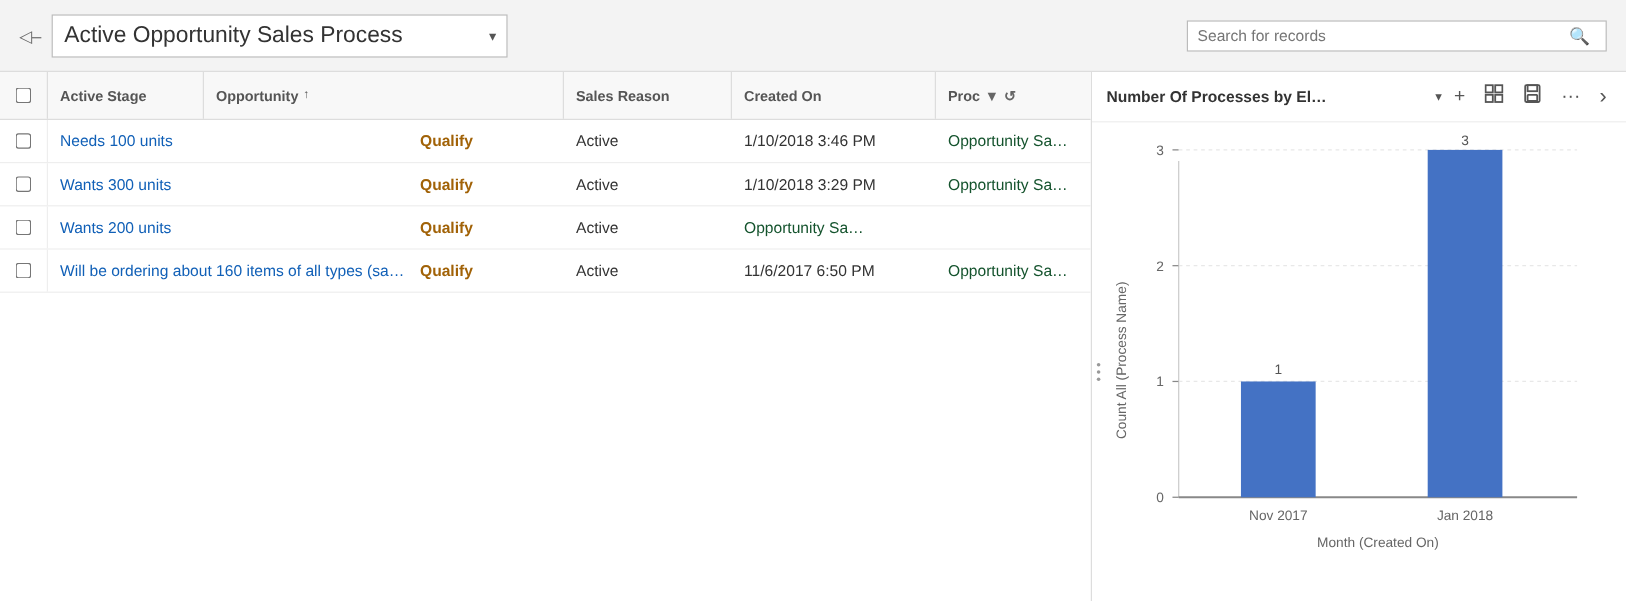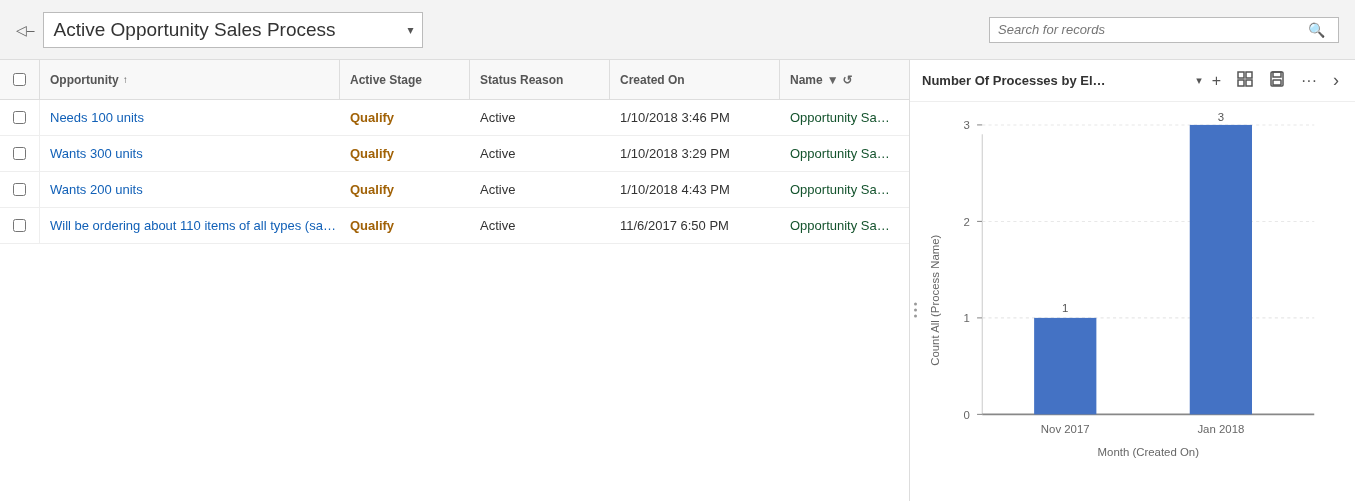--- a/index.html
+++ b/index.html
@@ -59,21 +59,20 @@
       padding: 4px 8px;
       min-width: 350px;
     }
     .search-input {
       border: none;
       outline: none;
       font-size: 13px;
       color: #000000;
       width: 310px;
       background: transparent;
-      font-style: italic;
     }
     .search-icon-btn {
       cursor: pointer;
       color: #555;
       font-size: 14px;
     }
 
     
     .main-content {
       display: flex;
@@ -278,35 +277,35 @@
 </div>
 
 <div class="main-content">
 
   <div class="table-section">
 
     <div class="table-header">
       <div class="th-checkbox">
         <input type="checkbox" style="">
       </div>
+      <div class="th-cell th-stage">
+        <span>Active Stage</span>
+      </div>
       <div class="th-cell th-opportunity">
         <span>Opportunity</span>
         <span class="sort-asc">↑</span>
       </div>
-      <div class="th-cell th-stage">
-        <span>Active Stage</span>
-      </div>
       <div class="th-cell th-status">
-        <span>Status Reason</span>
+        <span>Sales Reason</span>
       </div>
       <div class="th-cell th-created">
         <span>Created On</span>
       </div>
       <div class="th-cell th-process">
-        <span>Name</span>
+        <span>Proc</span>
         <span class="filter-icon">▼</span>
         <span class="refresh-icon">↺</span>
       </div>
     </div>
 
     <div class="table-body">
 
       <div class="table-row">
         <div class="td-checkbox">
           <input type="checkbox" style="">
@@ -355,34 +354,31 @@
         </div>
         <div class="td-cell td-opportunity">
           <a class="link-text">Wants 200 units</a>
         </div>
         <div class="td-cell td-stage">
           <span class="stage-link">Qualify</span>
         </div>
         <div class="td-cell td-status">
           <span>Active</span>
         </div>
-        <div class="td-cell td-created">
-          <span>1/10/2018 4:43 PM</span>
-        </div>
         <div class="td-cell td-process">
           <span class="process-link">Opportunity Sa…</span>
         </div>
       </div>
 
       <div class="table-row">
         <div class="td-checkbox">
           <input type="checkbox" style="">
         </div>
         <div class="td-cell td-opportunity">
-          <a class="link-text">Will be ordering about 110 items of all types (sa…</a>
+          <a class="link-text">Will be ordering about 160 items of all types (sa…</a>
         </div>
         <div class="td-cell td-stage">
           <span class="stage-link">Qualify</span>
         </div>
         <div class="td-cell td-status">
           <span>Active</span>
         </div>
         <div class="td-cell td-created">
           <span>11/6/2017 6:50 PM</span>
         </div>

